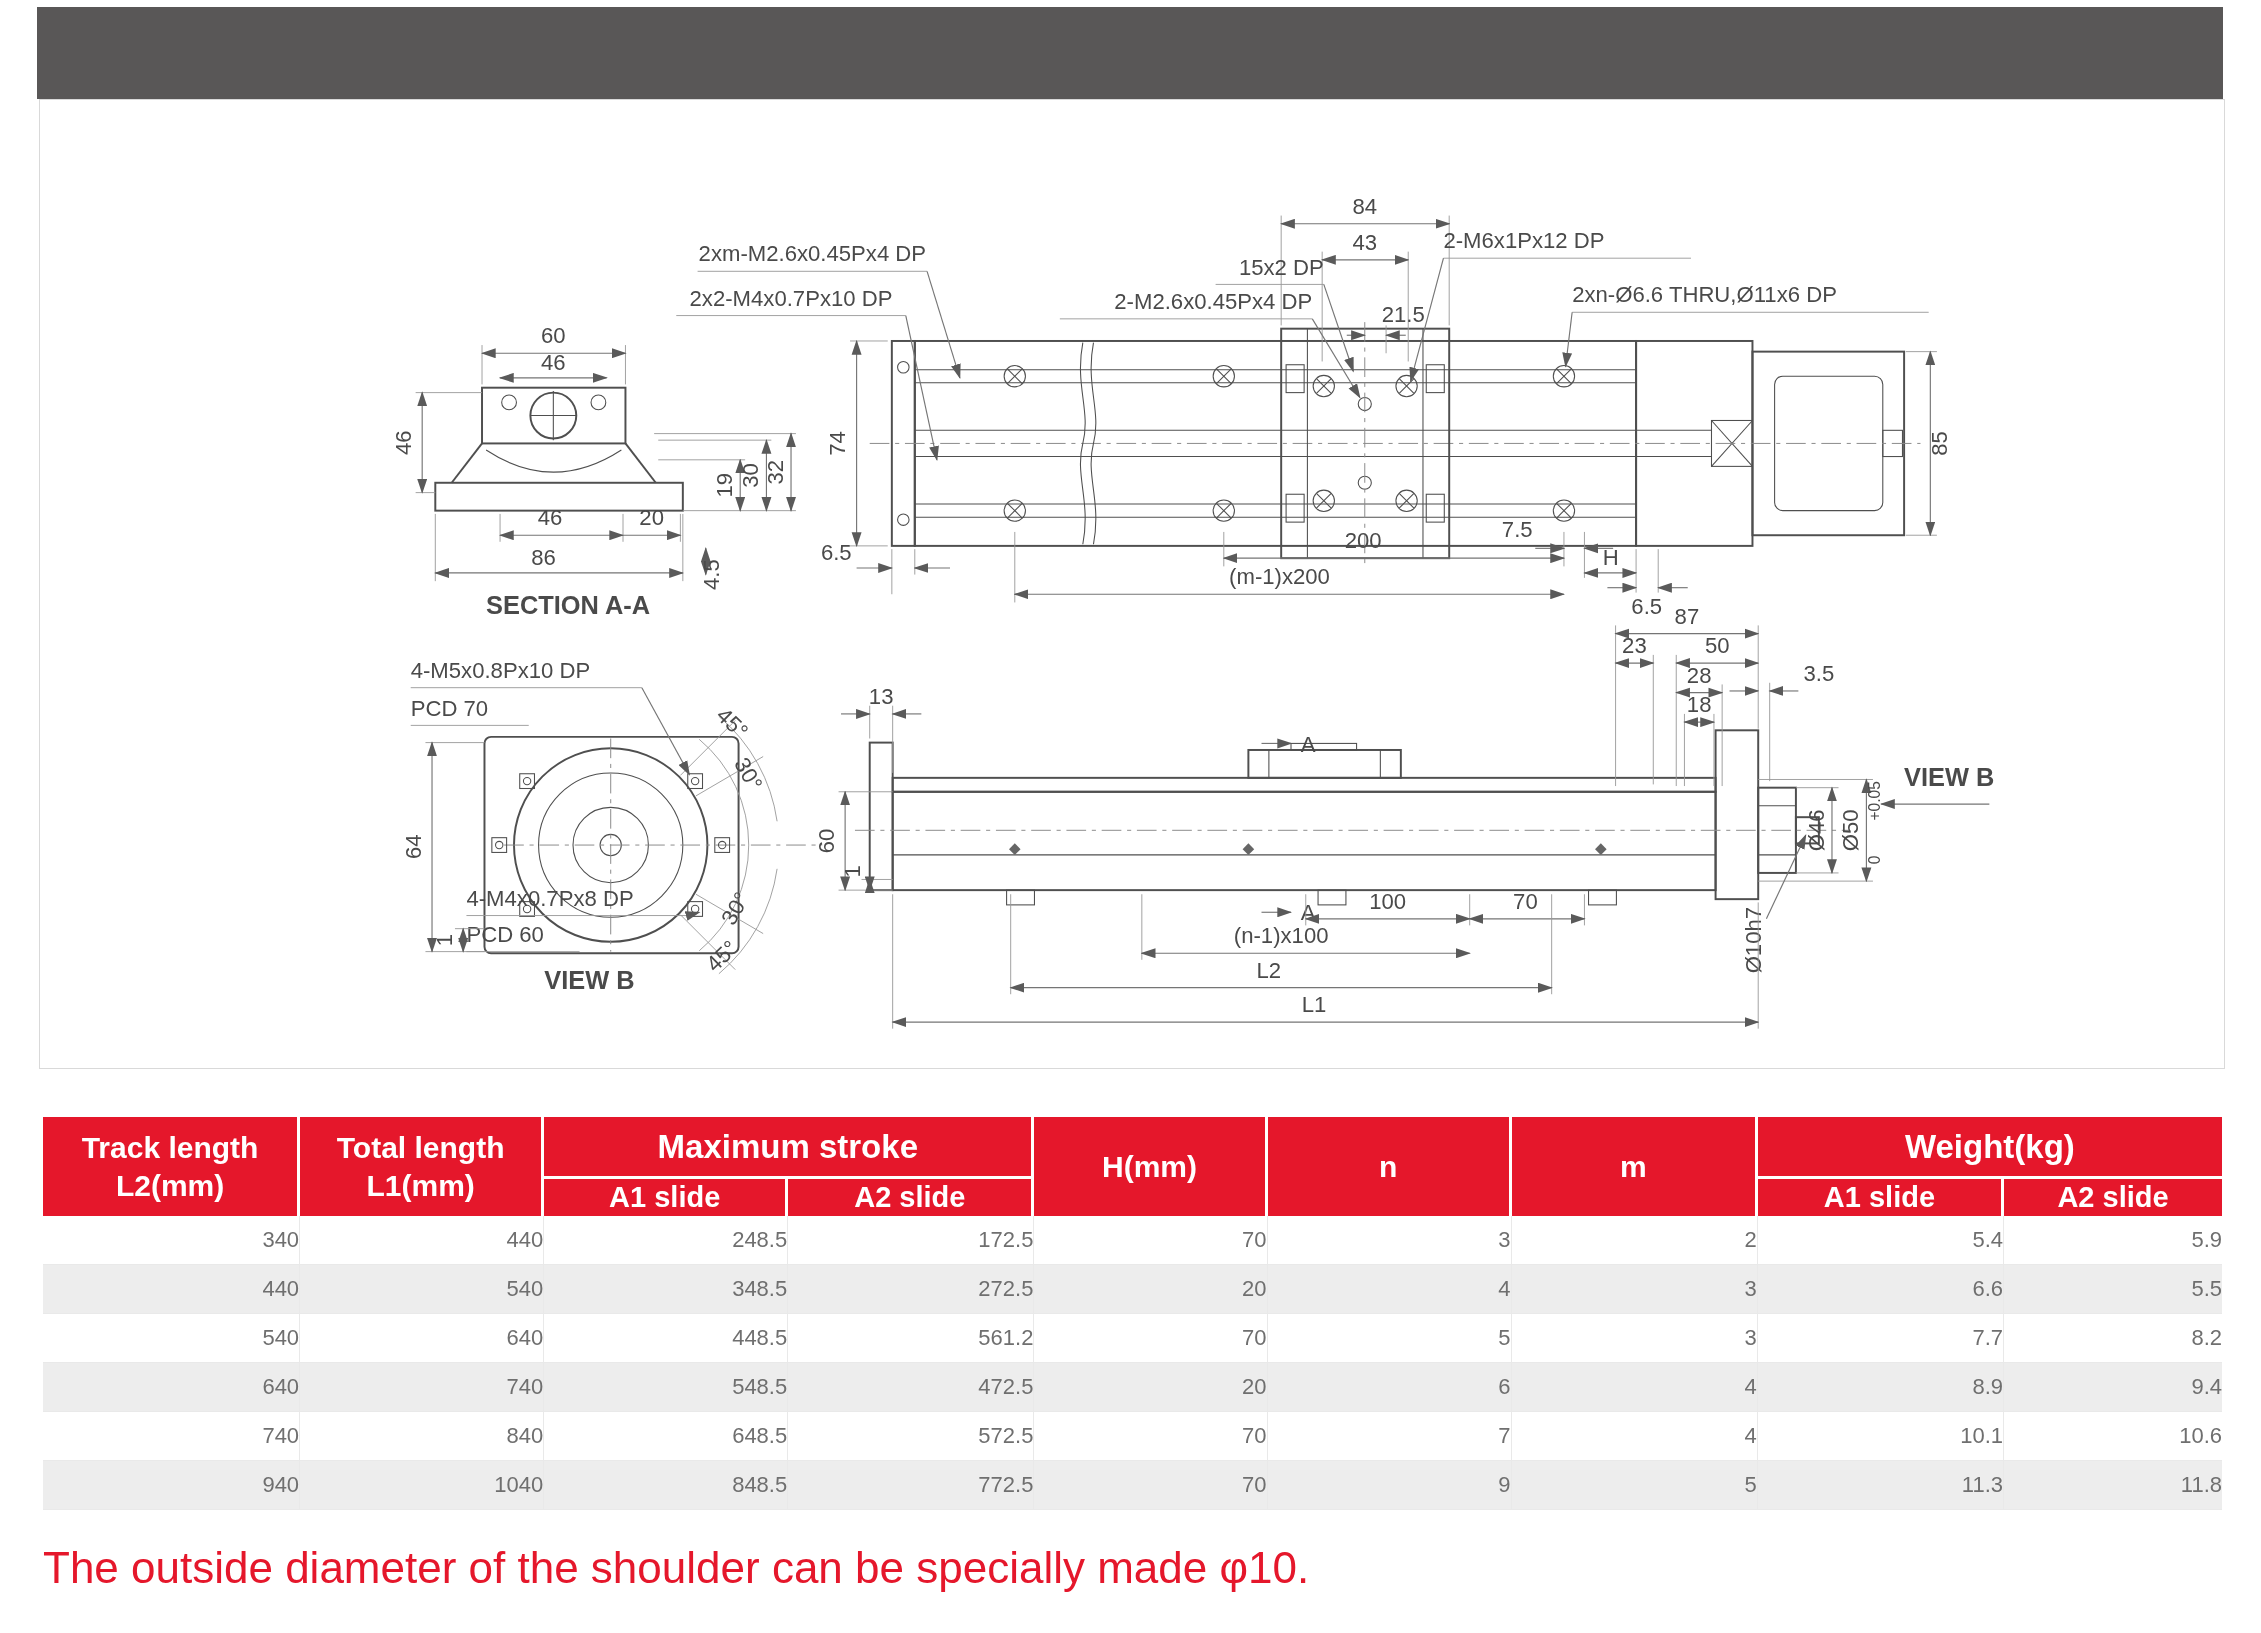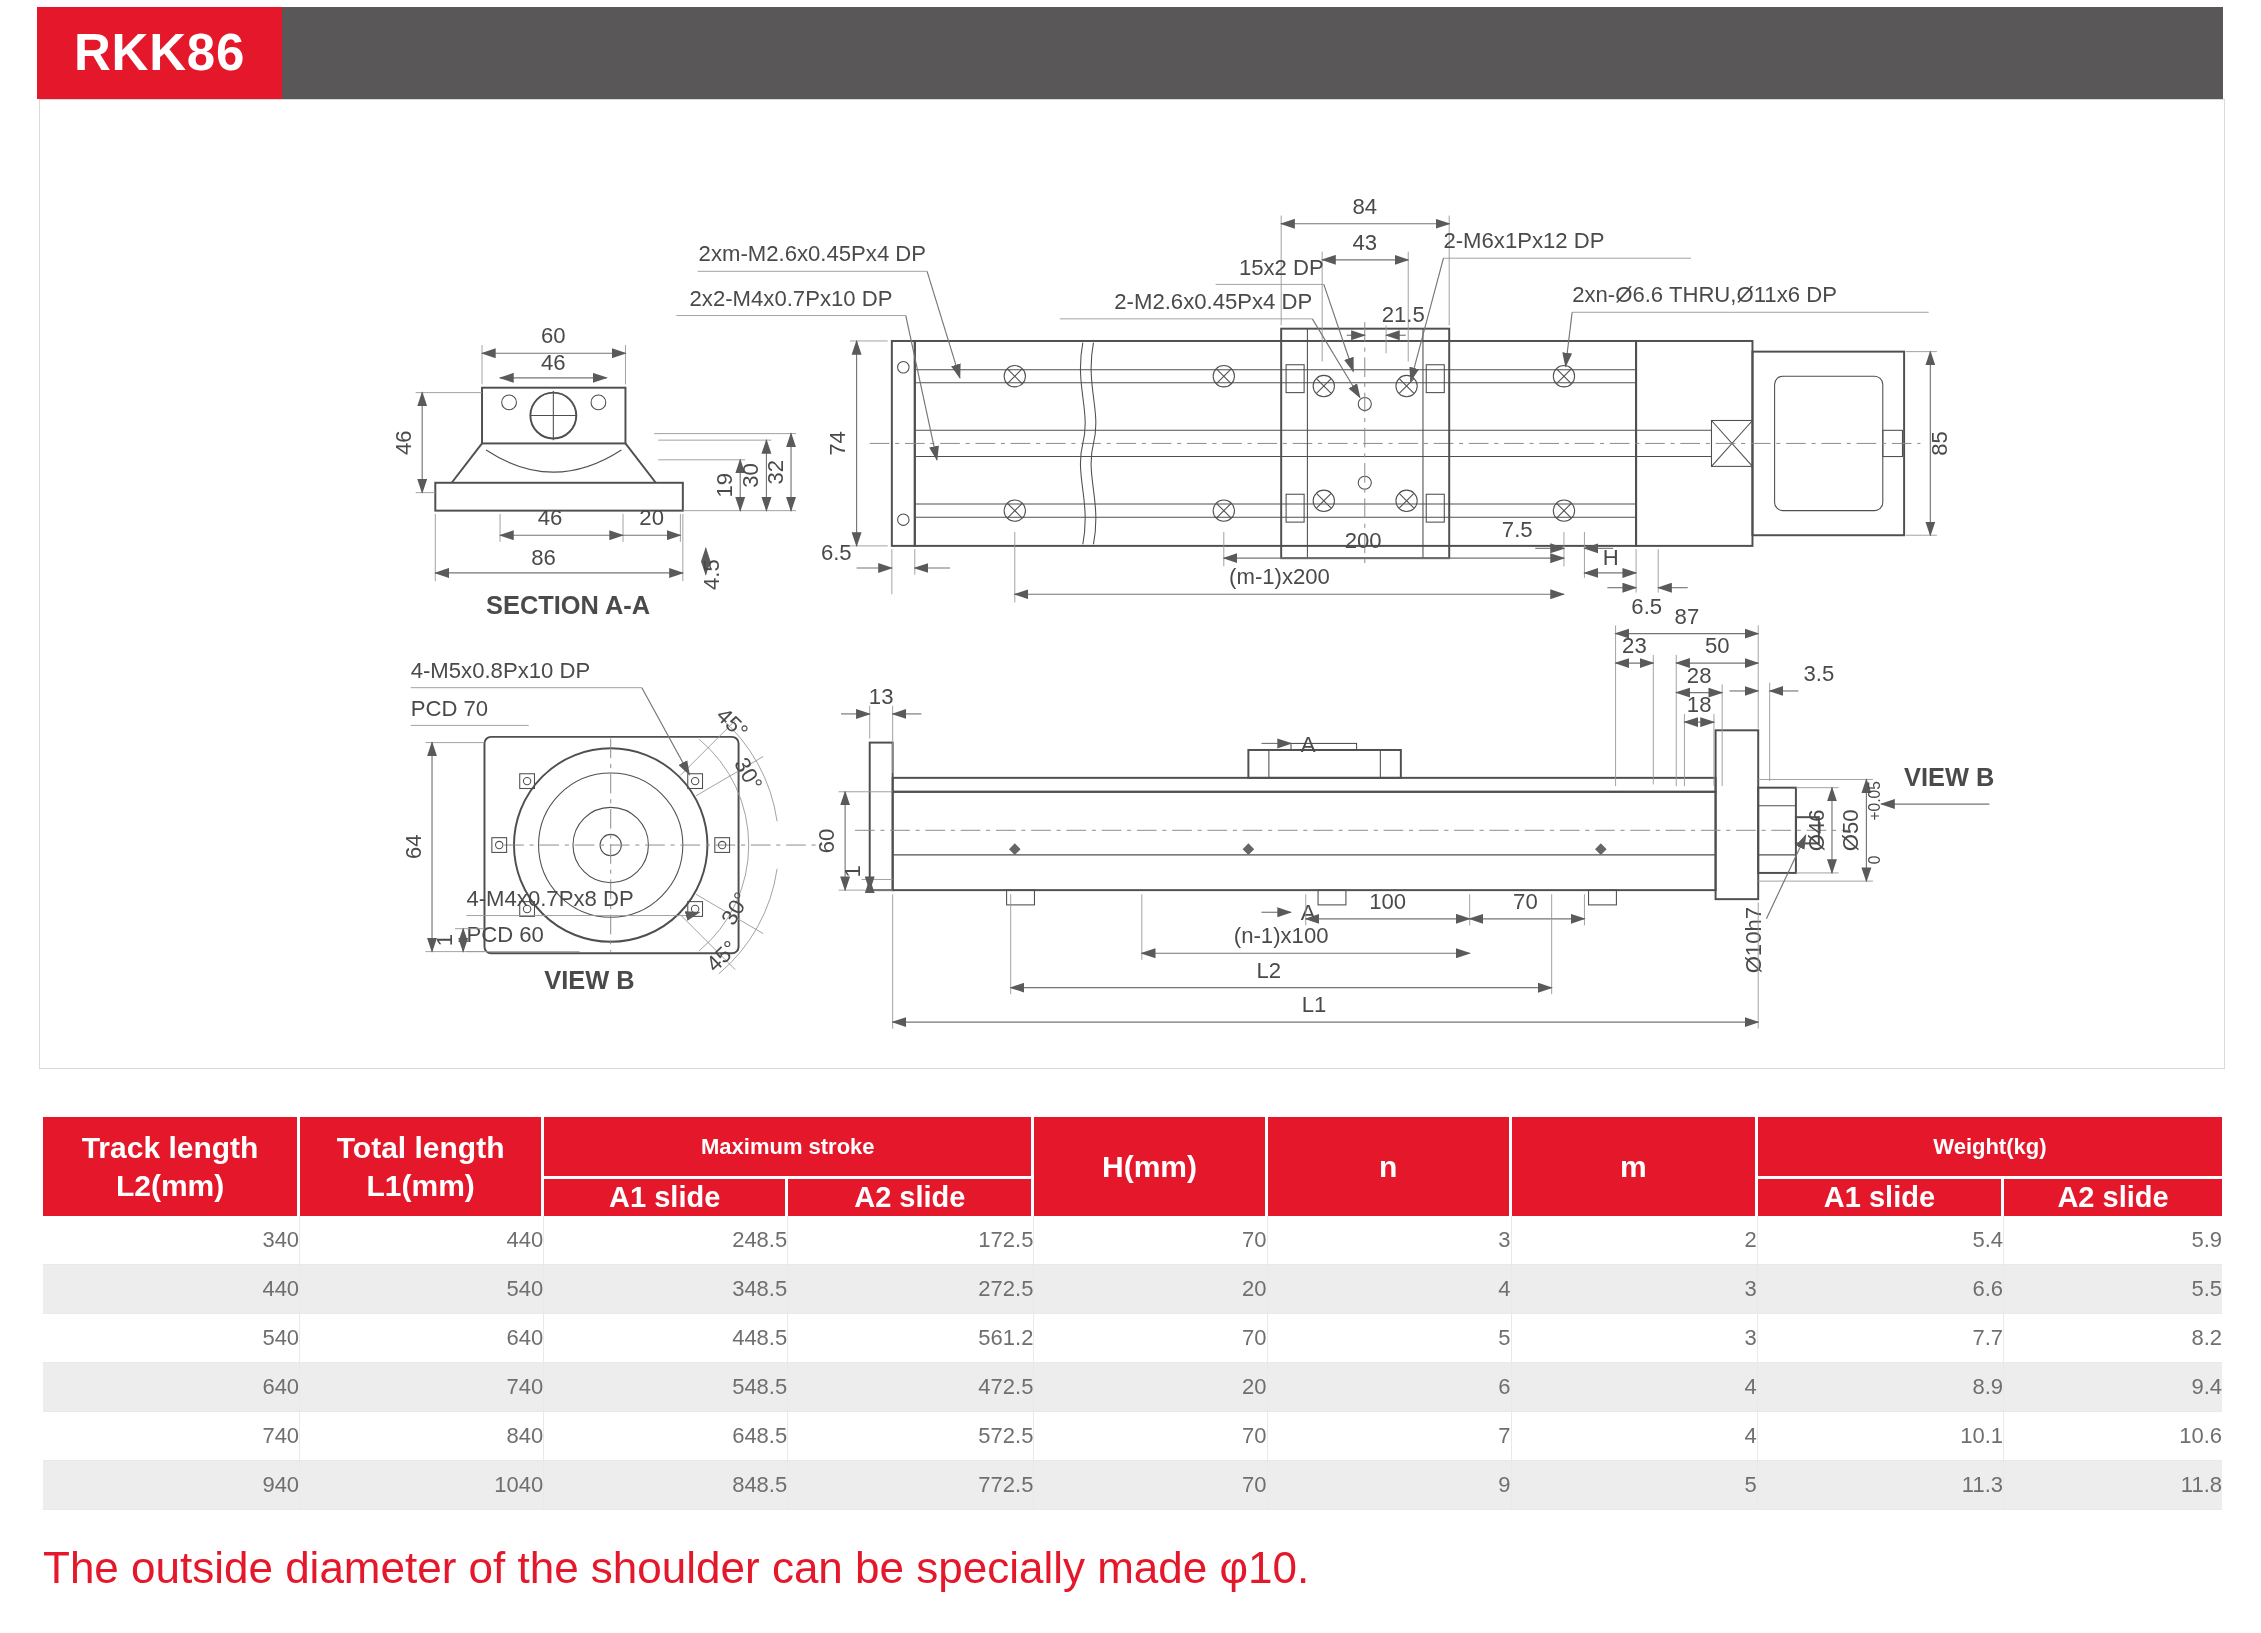--- a/index.html
+++ b/index.html
@@ -33,40 +33,39 @@
   .o{fill:none;stroke:var(--dline);stroke-width:2.4}
   .t{fill:none;stroke:var(--dline);stroke-width:1.3}
   .d{fill:none;stroke:#757575;stroke-width:1.4}
   .e{fill:none;stroke:#979797;stroke-width:1.1}
   .c{fill:none;stroke:#8a8a8a;stroke-width:1.2;stroke-dasharray:24 7 5 7}
 
   
   .spec{position:absolute;left:43px;top:1117px;width:2179px;border-collapse:separate;border-spacing:0;table-layout:fixed}
   .spec th{background:var(--accent);color:#fff;font-weight:bold;text-align:center;vertical-align:middle;
            border-right:3.3px solid #fff;font-size:30px;line-height:1.25}
-  .spec th.big{font-size:22px}
+  .spec th.big{font-size:33px}
   .spec th.sub{font-size:29px;height:37px}
   .spec tr.h1 th{height:62px}
   .spec tr.h1 th[colspan]{border-bottom:3.3px solid #fff}
   .spec th:last-child{border-right:none}
   .spec td{height:49px;text-align:right;vertical-align:middle;color:var(--cell);font-size:22px;
            border-right:1.6px solid #e9e9e9;border-bottom:1.6px solid #e9e9e9;background:#fff}
   .spec td:last-child{border-right:none}
   .spec tbody tr:nth-child(even) td{background:var(--alt)}
 
   
   .note{position:absolute;left:43px;top:1543px;color:var(--accent)}
   .note .nlabel{font-size:33px;font-weight:bold;margin-bottom:11.5px}
   .note .ntext{font-size:44px}
 </style>
 </head>
 <body>
 
 <header class="topbar">
-  <div class="badge">RKK86</div>
 </header>
 
 <section class="panel">
 <svg viewBox="48 121 2660 1181">
   <defs>
     <marker id="ar" viewBox="0 0 12 8" refX="11" refY="4" markerWidth="13" markerHeight="9" orient="auto-start-reverse">
       <path d="M0,0 L12,4 L0,8 z" fill="#5a5a5a"></path>
     </marker>
     <g id="scr">
       <circle r="13" class="t"></circle>

